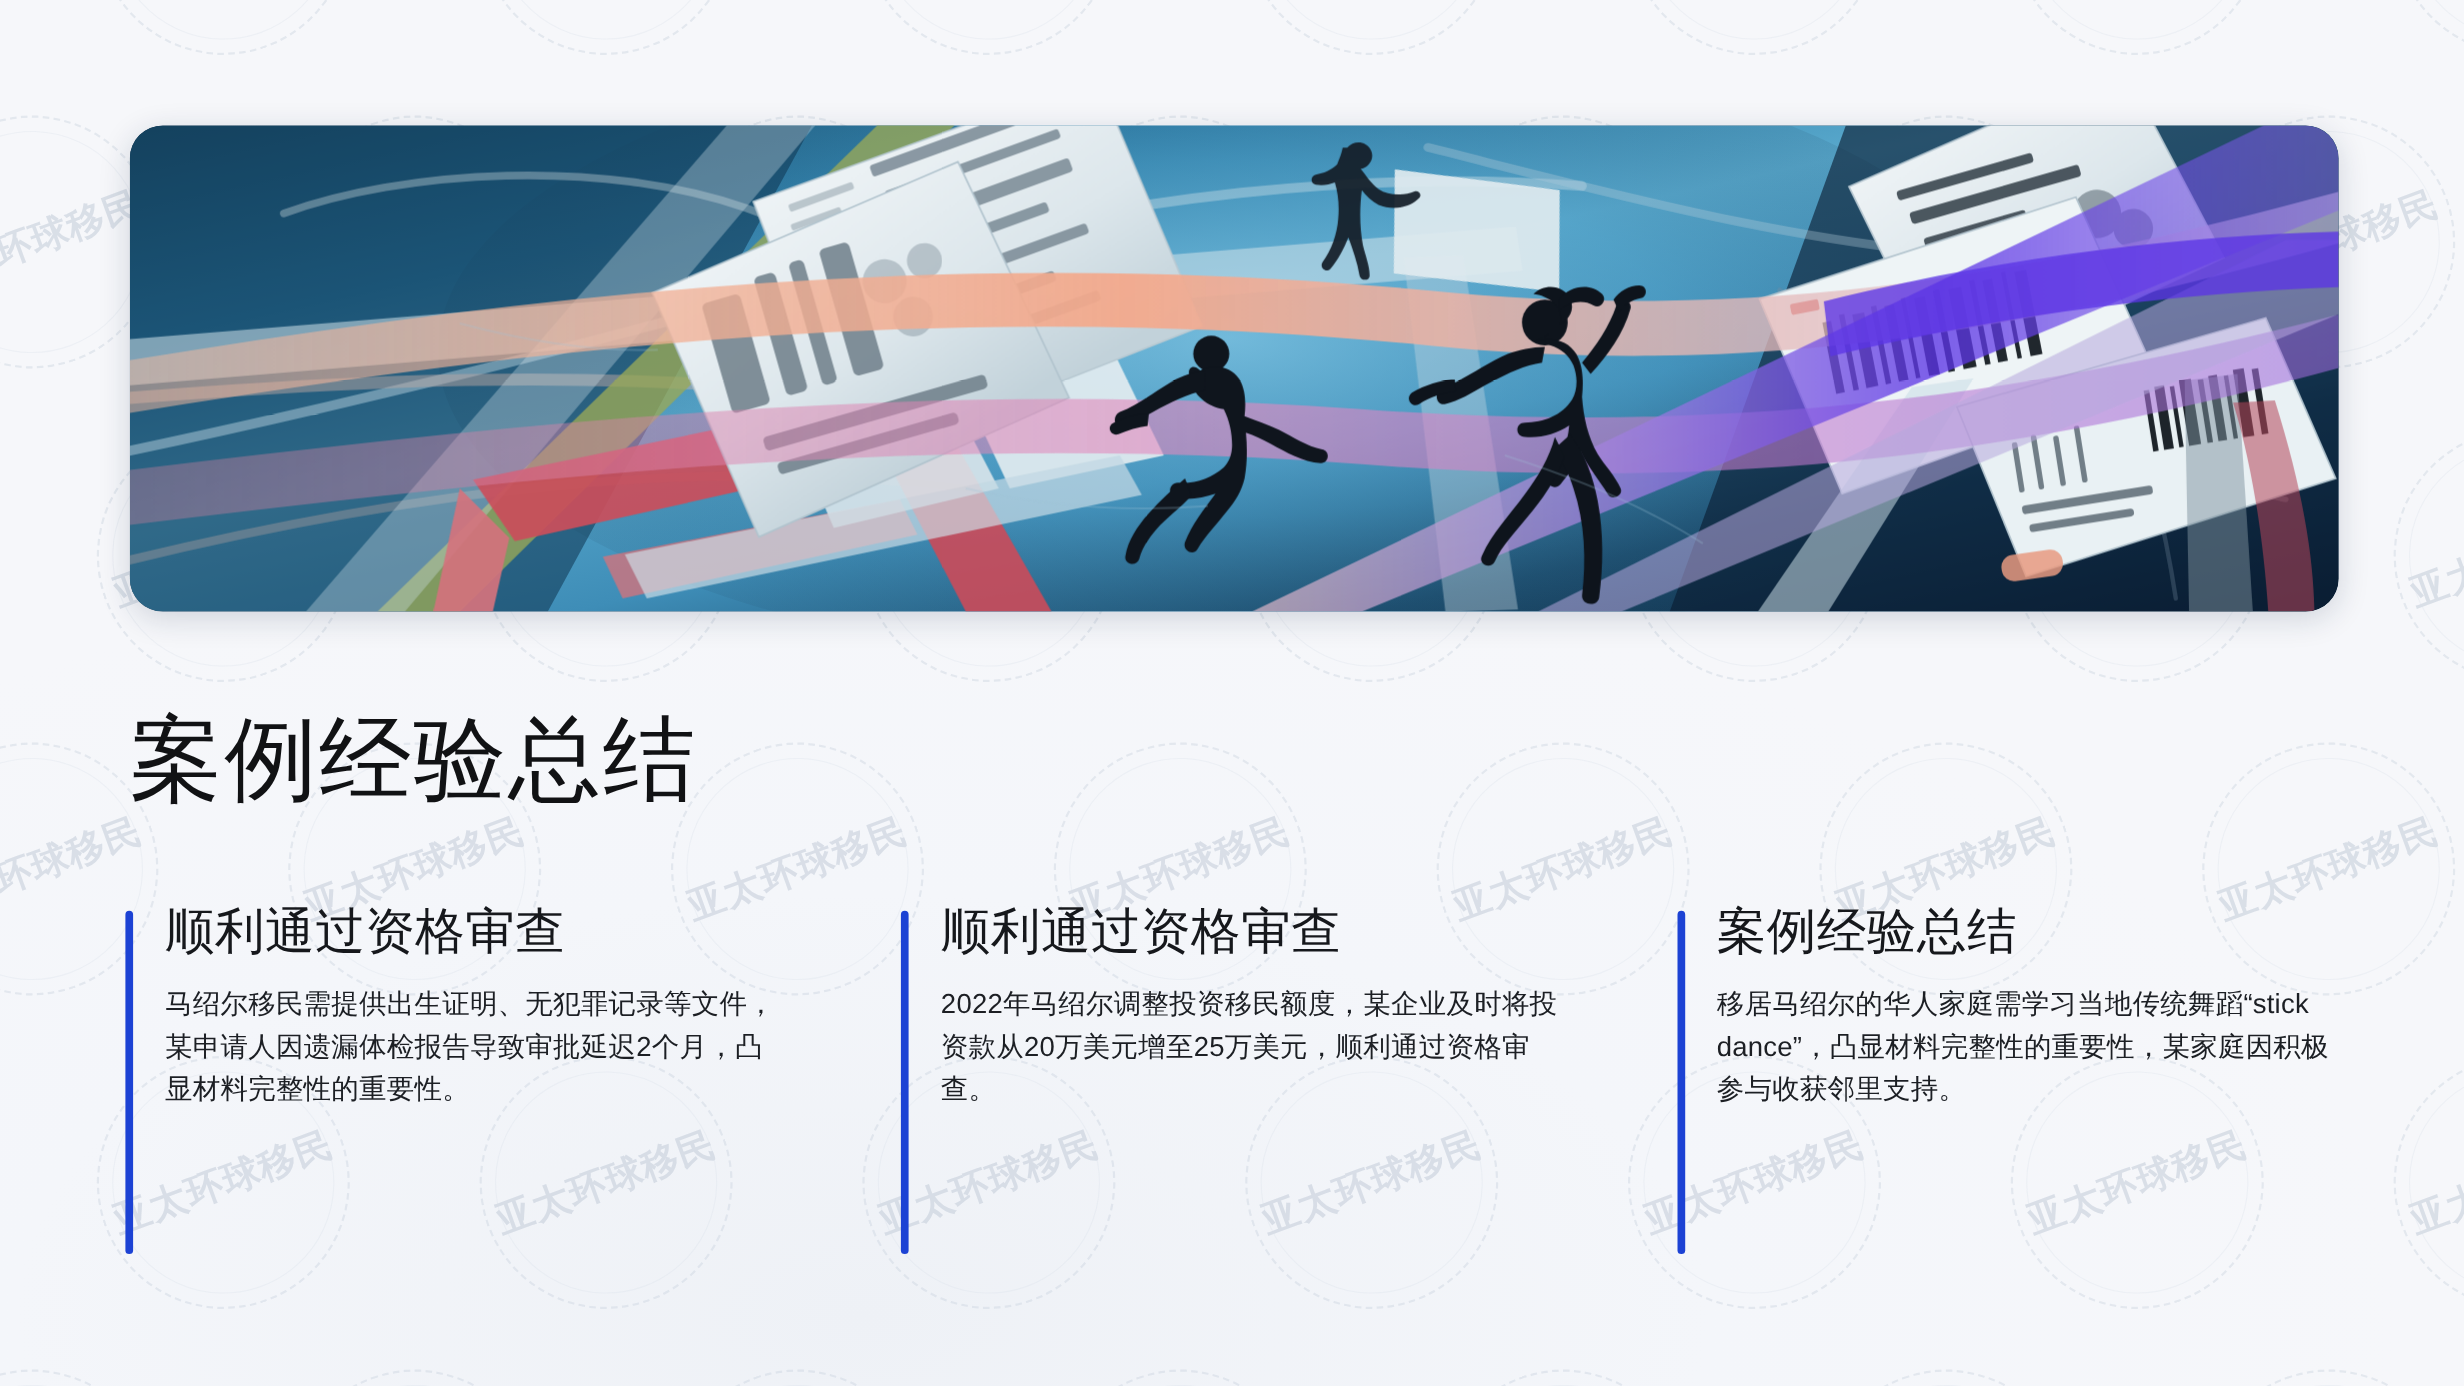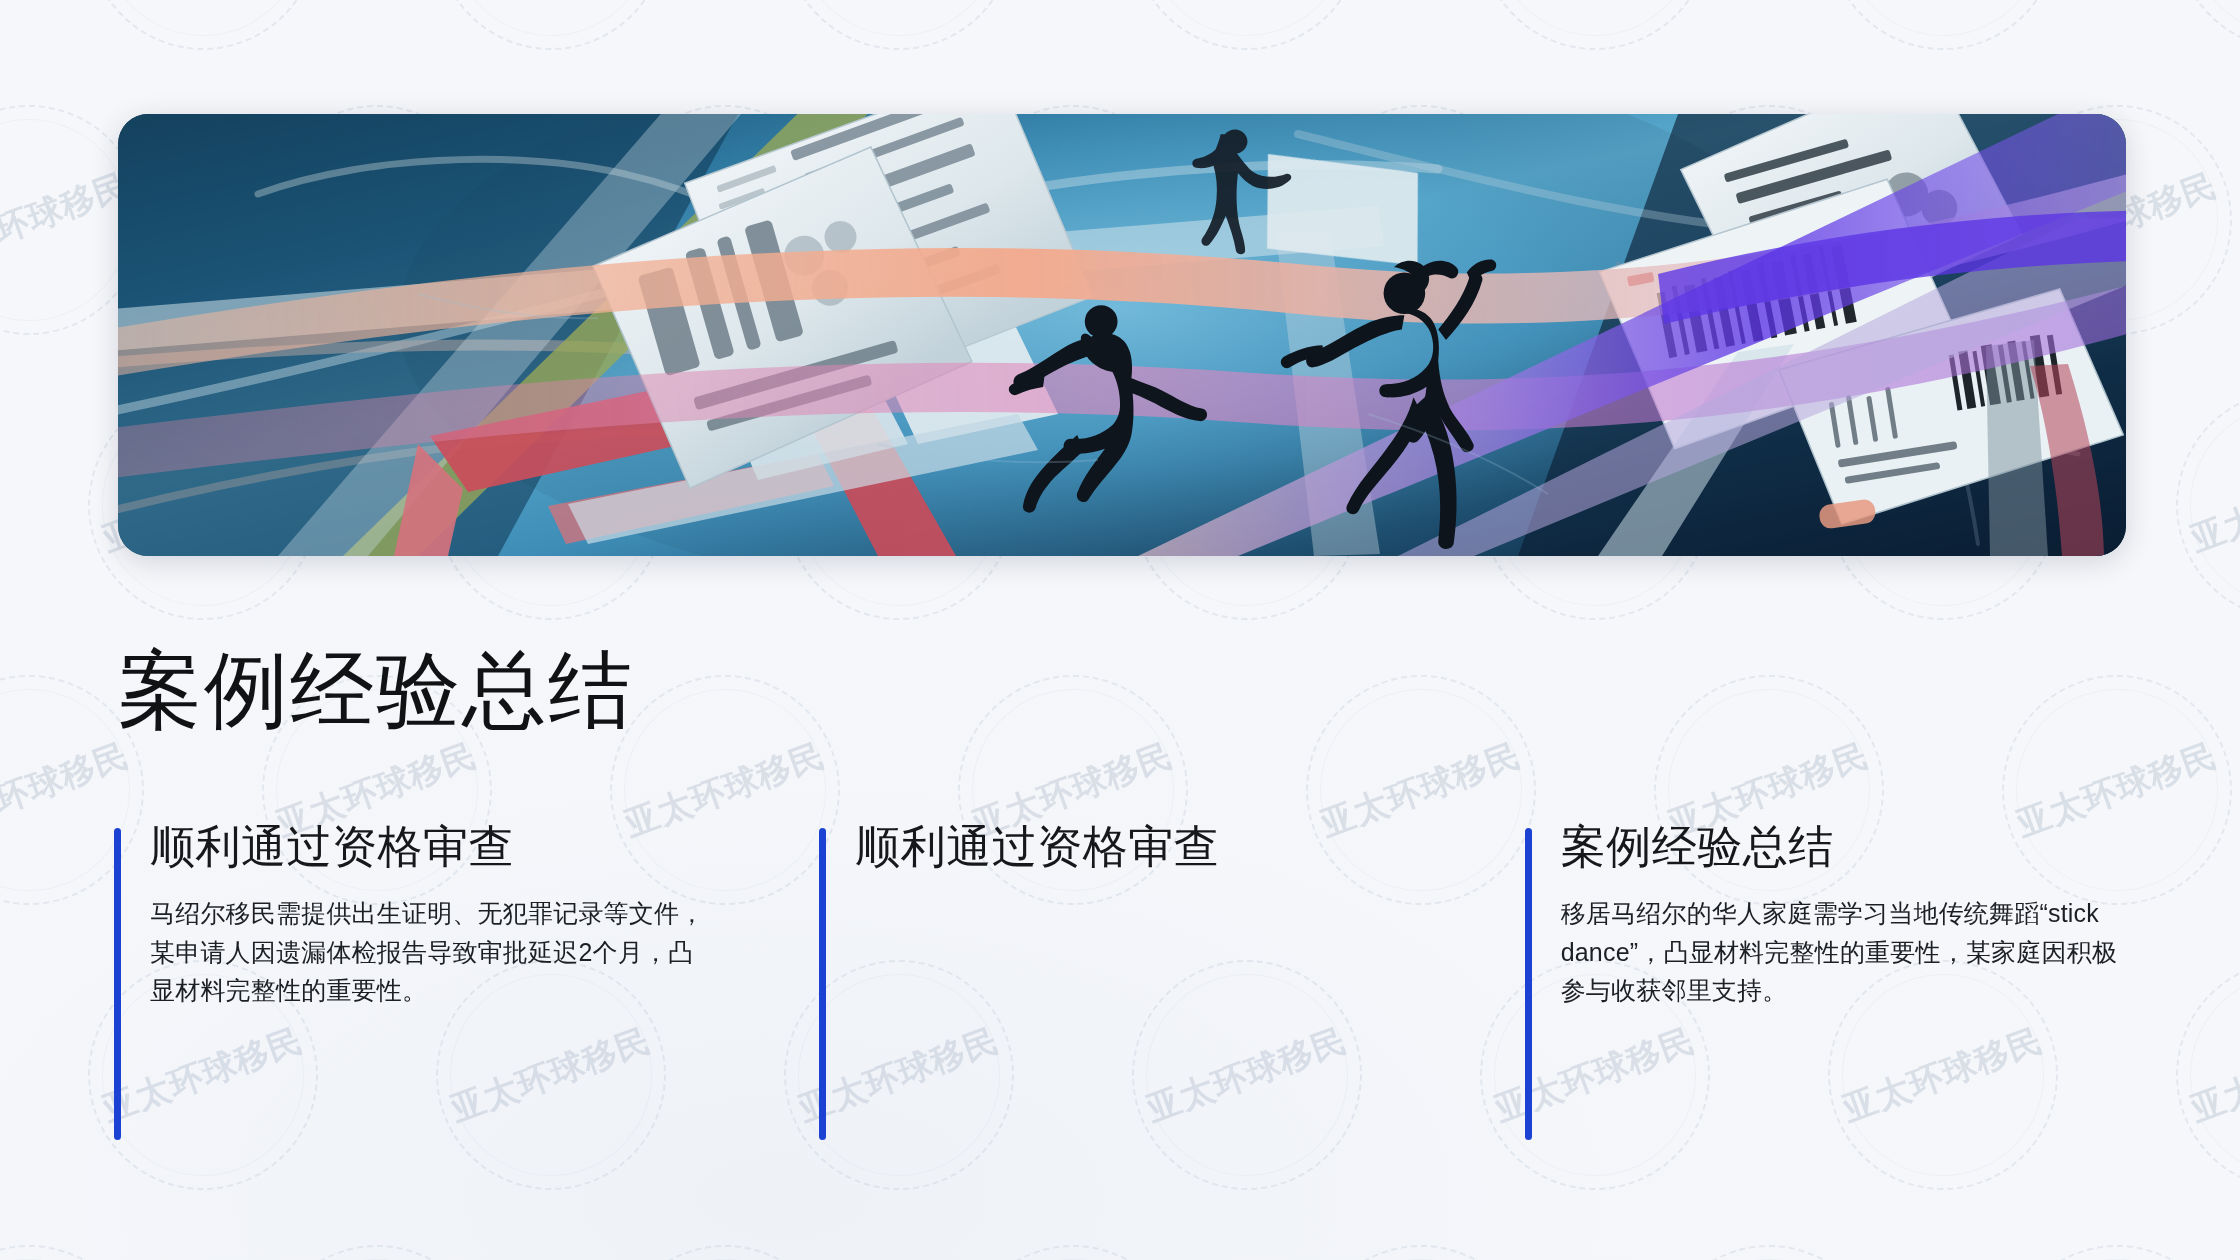--- a/index.html
+++ b/index.html
@@ -373,20 +373,21 @@
 
     <div class="card">
       <span class="card-bar"></span>
       <div class="card-title">顺利通过资格审查</div>
       <div class="card-body">马绍尔移民需提供出生证明、无犯罪记录等文件，某申请人因遗漏体检报告导致审批延迟2个月，凸显材料完整性的重要性。</div>
     </div>
 
     <div class="card">
       <span class="card-bar"></span>
       <div class="card-title">顺利通过资格审查</div>
+      <div class="card-body">2022年马绍尔调整投资移民额度，某企业及时将投资款从20万美元增至25万美元，顺利通过资格审查。</div>
     </div>
 
     <div class="card">
       <span class="card-bar"></span>
       <div class="card-title">案例经验总结</div>
       <div class="card-body">移居马绍尔的华人家庭需学习当地传统舞蹈“stick dance”，凸显材料完整性的重要性，某家庭因积极参与收获邻里支持。</div>
     </div>
 
   </div>
 

